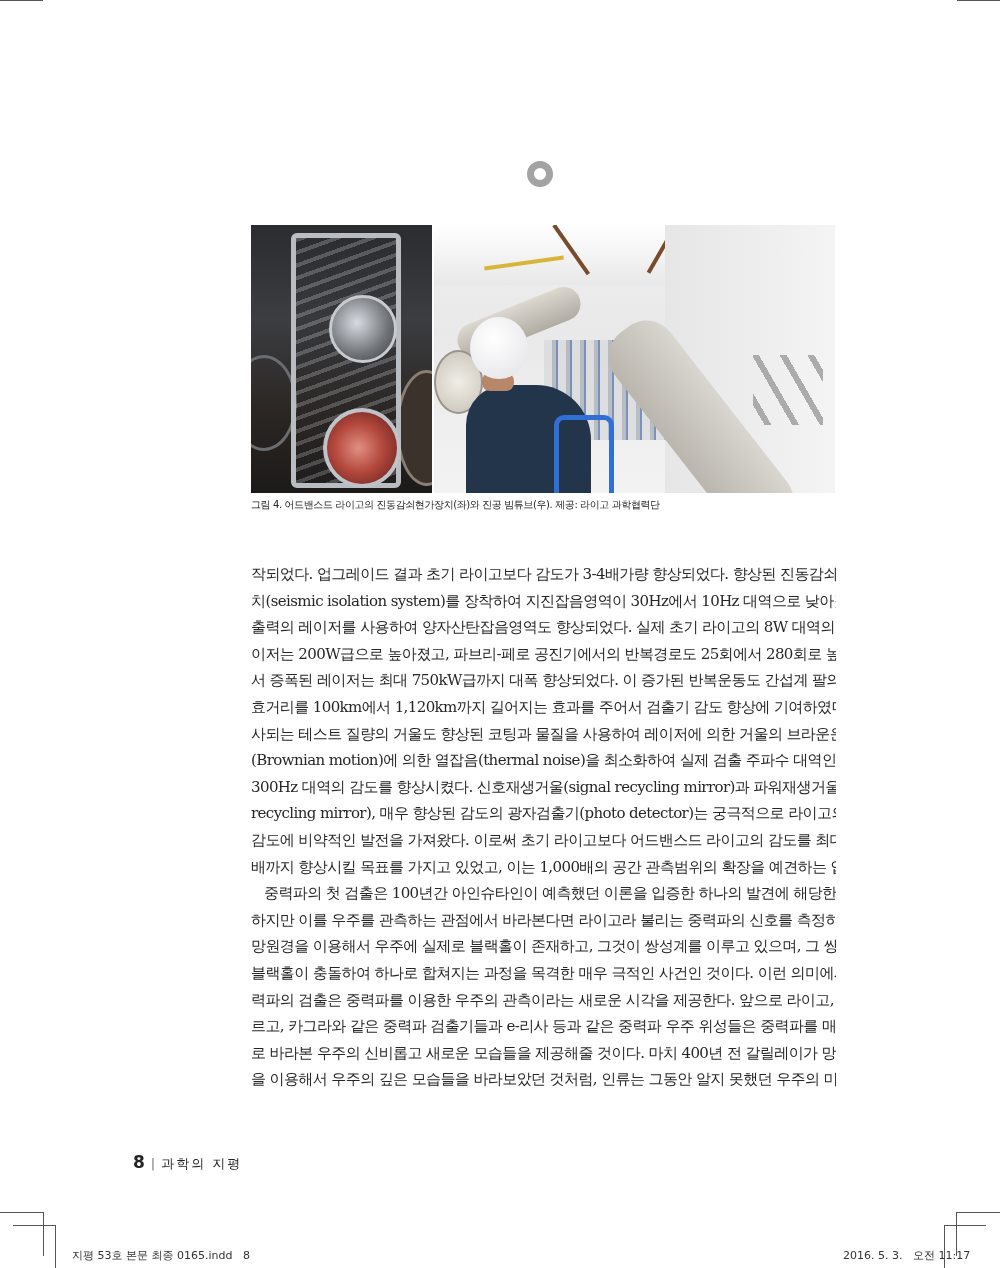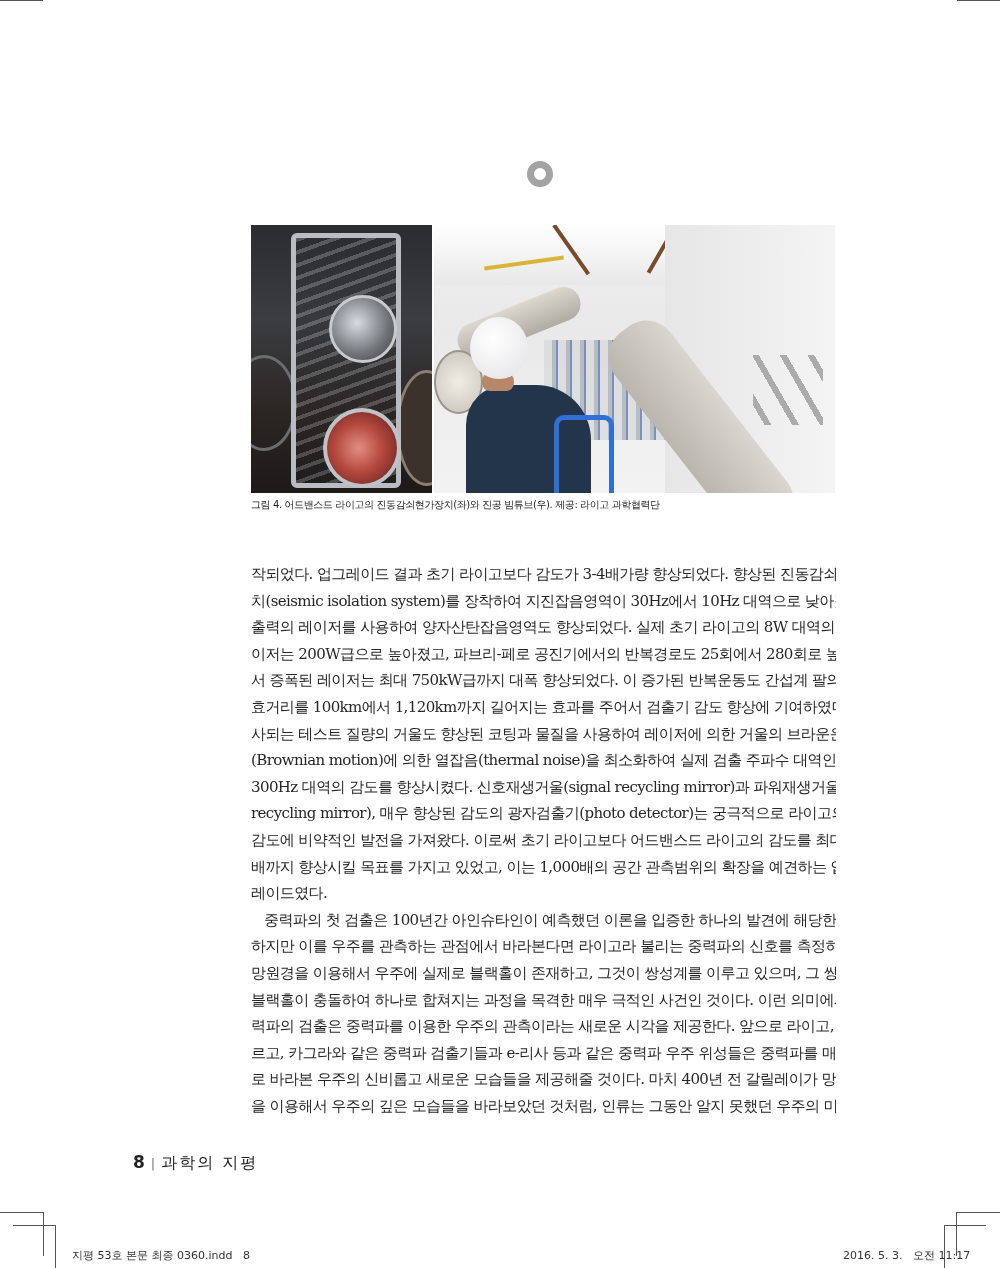--- a/index.html
+++ b/index.html
@@ -219,21 +219,21 @@
   }
   .folio .page-num {
     font-weight: bold;
     font-size: 17px;
   }
   .folio .sep {
     font-size: 13px;
     color: #777777;
   }
   .folio .journal {
-    font-size: 16px;
+    font-size: 13px;
     letter-spacing: 2px;
   }
 
   .slug-left {
     position: absolute;
     left: 72px;
     top: 1248px;
     font-family: "DejaVu Sans", "Liberation Sans", sans-serif;
     font-size: 11px;
     color: #333333;
@@ -302,34 +302,33 @@
     <span class="line">출력의 레이저를 사용하여 양자산탄잡음영역도 향상되었다. 실제 초기 라이고의 8W 대역의 레</span>
     <span class="line">이저는 200W급으로 높아졌고, 파브리-페로 공진기에서의 반복경로도 25회에서 280회로 높아져</span>
     <span class="line">서 증폭된 레이저는 최대 750kW급까지 대폭 향상되었다. 이 증가된 반복운동도 간섭계 팔의 유</span>
     <span class="line">효거리를 100km에서 1,120km까지 길어지는 효과를 주어서 검출기 감도 향상에 기여하였다. 반</span>
     <span class="line">사되는 테스트 질량의 거울도 향상된 코팅과 물질을 사용하여 레이저에 의한 거울의 브라운운동</span>
     <span class="line">(Brownian motion)에 의한 열잡음(thermal noise)을 최소화하여 실제 검출 주파수 대역인 100-</span>
     <span class="line">300Hz 대역의 감도를 향상시켰다. 신호재생거울(signal recycling mirror)과 파워재생거울(power</span>
     <span class="line">recycling mirror), 매우 향상된 감도의 광자검출기(photo detector)는 궁극적으로 라이고의 검출</span>
     <span class="line">감도에 비약적인 발전을 가져왔다. 이로써 초기 라이고보다 어드밴스드 라이고의 감도를 최대 10</span>
     <span class="line">배까지 향상시킬 목표를 가지고 있었고, 이는 1,000배의 공간 관측범위의 확장을 예견하는 업그</span>
-    <span class="line last">레이드였다.</span>
   </div>
   <div>
     <span class="line indent">중력파의 첫 검출은 100년간 아인슈타인이 예측했던 이론을 입증한 하나의 발견에 해당한다.</span>
     <span class="line">하지만 이를 우주를 관측하는 관점에서 바라본다면 라이고라 불리는 중력파의 신호를 측정하는</span>
     <span class="line">망원경을 이용해서 우주에 실제로 블랙홀이 존재하고, 그것이 쌍성계를 이루고 있으며, 그 쌍성</span>
     <span class="line">블랙홀이 충돌하여 하나로 합쳐지는 과정을 목격한 매우 극적인 사건인 것이다. 이런 의미에서 중</span>
     <span class="line">력파의 검출은 중력파를 이용한 우주의 관측이라는 새로운 시각을 제공한다. 앞으로 라이고, 비</span>
     <span class="line">르고, 카그라와 같은 중력파 검출기들과 e-리사 등과 같은 중력파 우주 위성들은 중력파를 매개</span>
     <span class="line">로 바라본 우주의 신비롭고 새로운 모습들을 제공해줄 것이다. 마치 400년 전 갈릴레이가 망원경</span>
     <span class="line">을 이용해서 우주의 깊은 모습들을 바라보았던 것처럼, 인류는 그동안 알지 못했던 우주의 미스</span>
   </div>
 </div>
 
 <div class="folio">
   <span class="page-num">8</span>
   <span class="sep">|</span>
   <span class="journal">과학의 지평</span>
 </div>
 
-<div class="slug-left">지평 53호 본문 최종 0360.indd   8</div>
+<div class="slug-left">지평 53호 본문 최종 0165.indd   8</div>
 <div class="slug-right">2016. 5. 3.   오전 11:17</div>
 
 </body></html>

